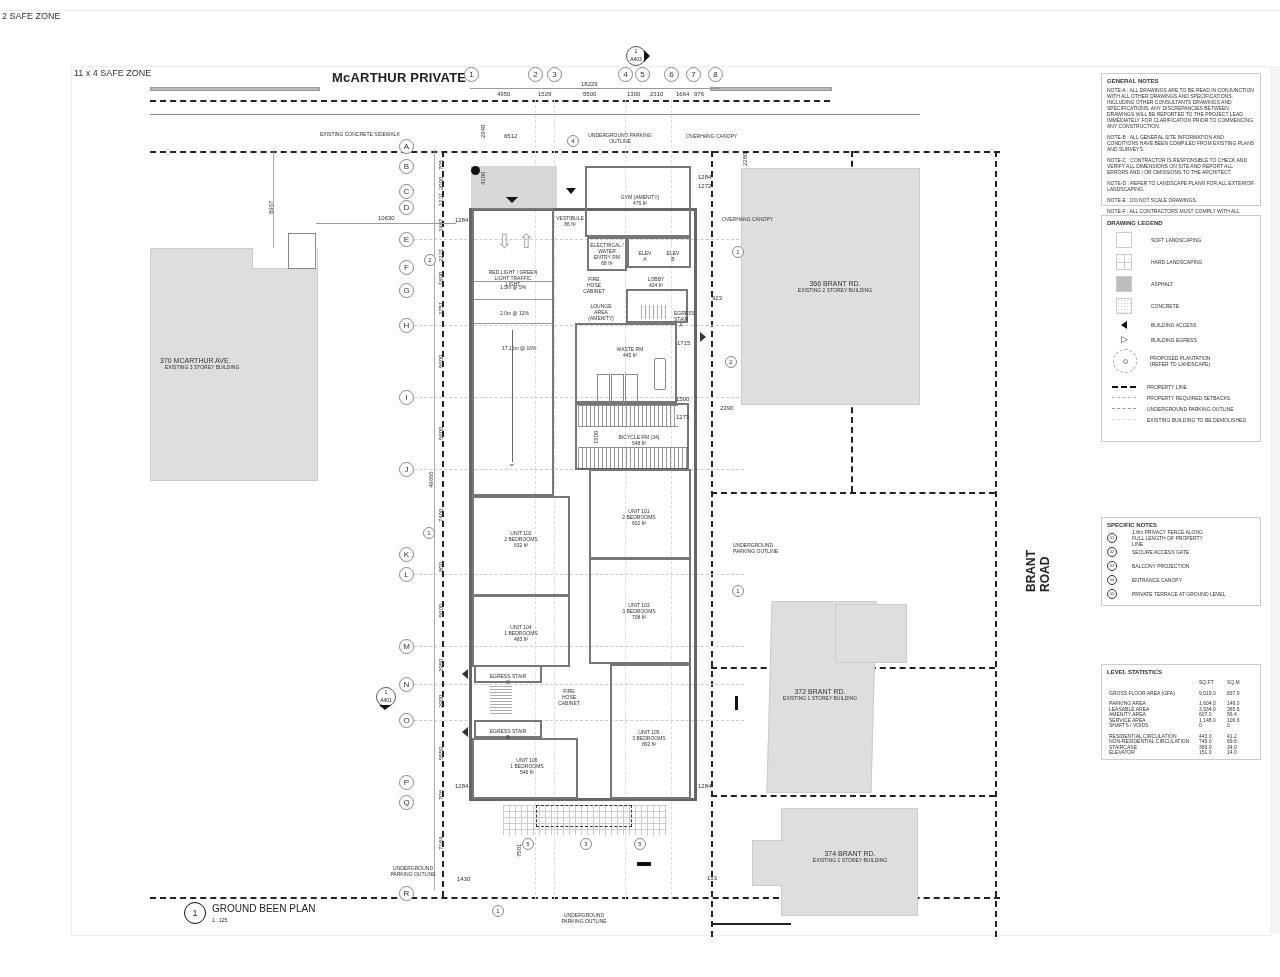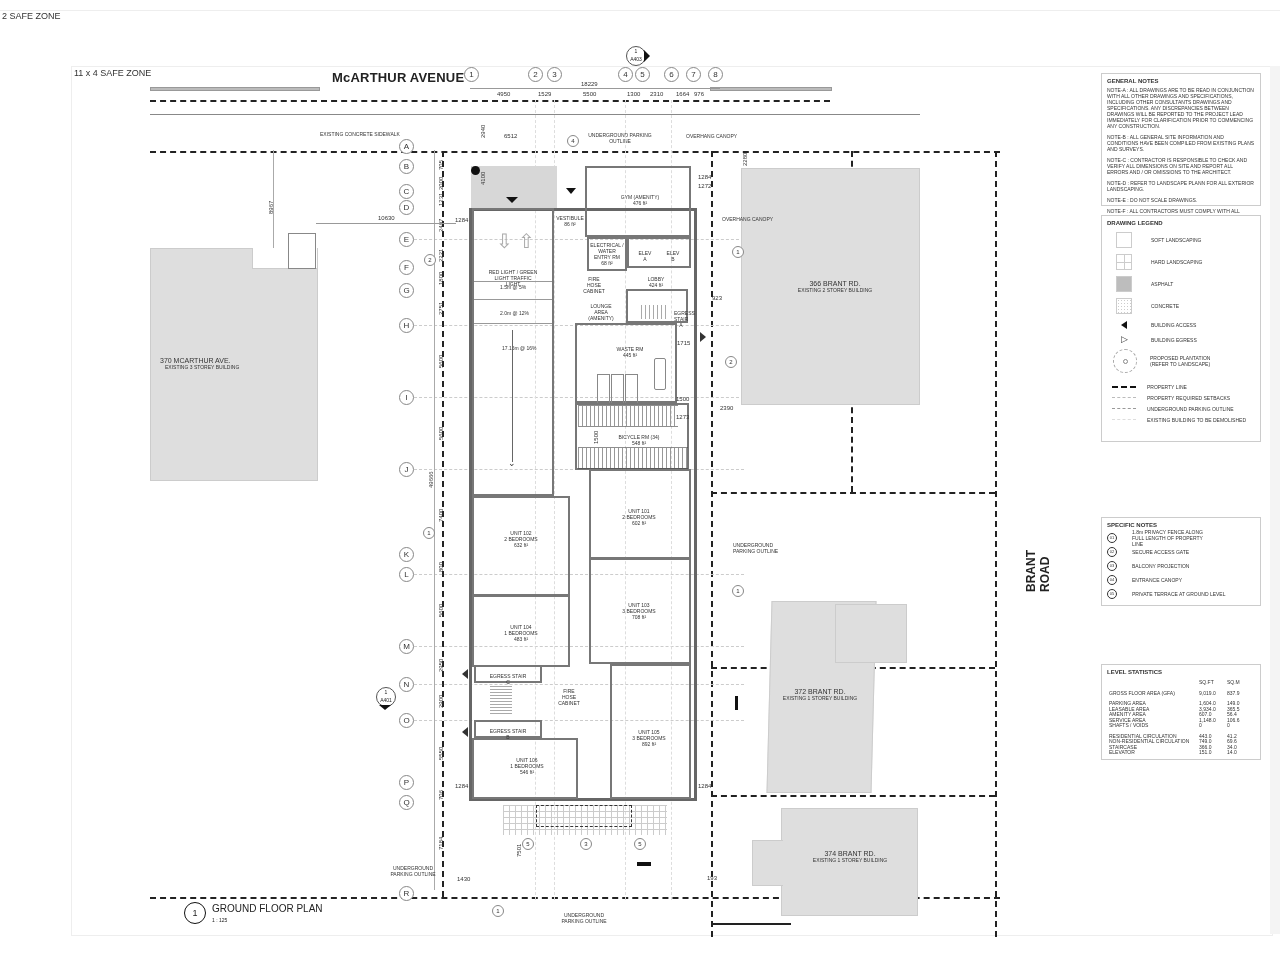--- a/index.html
+++ b/index.html
@@ -37,21 +37,21 @@
 </head>
 <body>
 
 <div class="abs safe-outer"></div>
 <div class="abs safe-outer-label">2 SAFE ZONE</div>
 <div class="abs safe-inner"></div>
 <div class="abs safe-inner-label">11 x 4 SAFE ZONE</div>
 
 <div class="abs" style="left:0;top:0;width:1100px;height:977px;">
 
-  <div class="abs street-title" style="left:332px;top:70px;">McARTHUR AVENUE</div>
+  <div class="abs street-title" style="left:332px;top:70px;">McARTHUR PRIVATE</div>
   <div class="abs" style="left:150px;top:87px;width:168px;height:2px;background:#bbb;border:1px solid #999;"></div>
   <div class="abs" style="left:710px;top:87px;width:120px;height:2px;background:#bbb;border:1px solid #999;"></div>
 
   <div class="abs" style="left:626px;top:46px;width:18px;height:18px;border:1px solid #555;border-radius:50%;background:#fff;font-size:5px;text-align:center;line-height:8px;">
     <span style="display:block;">1</span>
     <span style="display:block;">A403</span>
   </div>
   <div class="abs" style="left:644px;top:50px;width:0;height:0;border-top:6px solid transparent;border-bottom:6px solid transparent;border-left:6px solid #111;"></div>
 
   <div class="grid-bubble" style="left:464px;top:67px;">1</div>
@@ -347,21 +347,21 @@
   <div class="grid-bubble" style="left:522px;top:838px;width:10px;height:10px;line-height:10px;font-size:6px;">5</div>
   <div class="grid-bubble" style="left:580px;top:838px;width:10px;height:10px;line-height:10px;font-size:6px;">3</div>
   <div class="grid-bubble" style="left:634px;top:838px;width:10px;height:10px;line-height:10px;font-size:6px;">5</div>
   <div class="grid-bubble" style="left:492px;top:905px;width:10px;height:10px;line-height:10px;font-size:6px;">1</div>
   <div class="abs" style="left:637px;top:862px;width:14px;height:4px;background:#111;"></div>
   <div class="abs" style="left:735px;top:696px;width:3px;height:14px;background:#111;"></div>
 </div>
 
 <div class="abs" style="left:184px;top:902px;">
   <div class="abs" style="left:0;top:0;width:20px;height:20px;border:1px solid #111;border-radius:50%;text-align:center;line-height:20px;font-size:9px;">1</div>
-  <div class="abs" style="left:28px;top:1px;font-size:10px;white-space:nowrap;">GROUND FLOOR PLAN</div>
+  <div class="abs" style="left:28px;top:1px;font-size:10px;white-space:nowrap;">GROUND BEEN PLAN</div>
   <div class="abs" style="left:28px;top:15px;font-size:5px;white-space:nowrap;">1 : 125</div>
 </div>
 
 <div class="panel" style="left:1101px;top:73px;width:158px;height:131px;">
   <div class="panel-title">GENERAL NOTES</div>
   <div class="note">NOTE-A : ALL DRAWINGS ARE TO BE READ IN CONJUNCTION WITH ALL OTHER DRAWINGS AND SPECIFICATIONS, INCLUDING OTHER CONSULTANTS DRAWINGS AND SPECIFICATIONS. ANY DISCREPANCIES BETWEEN DRAWINGS WILL BE REPORTED TO THE PROJECT LEAD IMMEDIATELY FOR CLARIFICATION PRIOR TO COMMENCING ANY CONSTRUCTION.</div>
   <div class="note">NOTE-B : ALL GENERAL SITE INFORMATION AND CONDITIONS HAVE BEEN COMPILED FROM EXISTING PLANS AND SURVEYS.</div>
   <div class="note">NOTE-C : CONTRACTOR IS RESPONSIBLE TO CHECK AND VERIFY ALL DIMENSIONS ON SITE AND REPORT ALL ERRORS AND / OR OMISSIONS TO THE ARCHITECT.</div>
   <div class="note">NOTE-D : REFER TO LANDSCAPE PLANN FOR ALL EXTERIOR LANDSCAPING.</div>
   <div class="note">NOTE-E : DO NOT SCALE DRAWINGS.</div>

